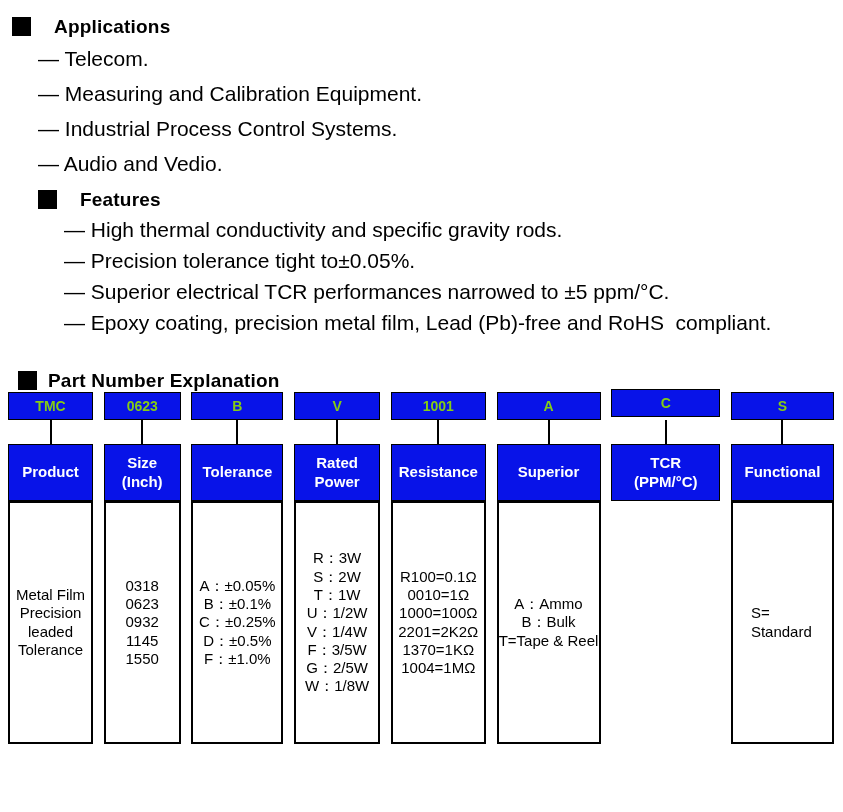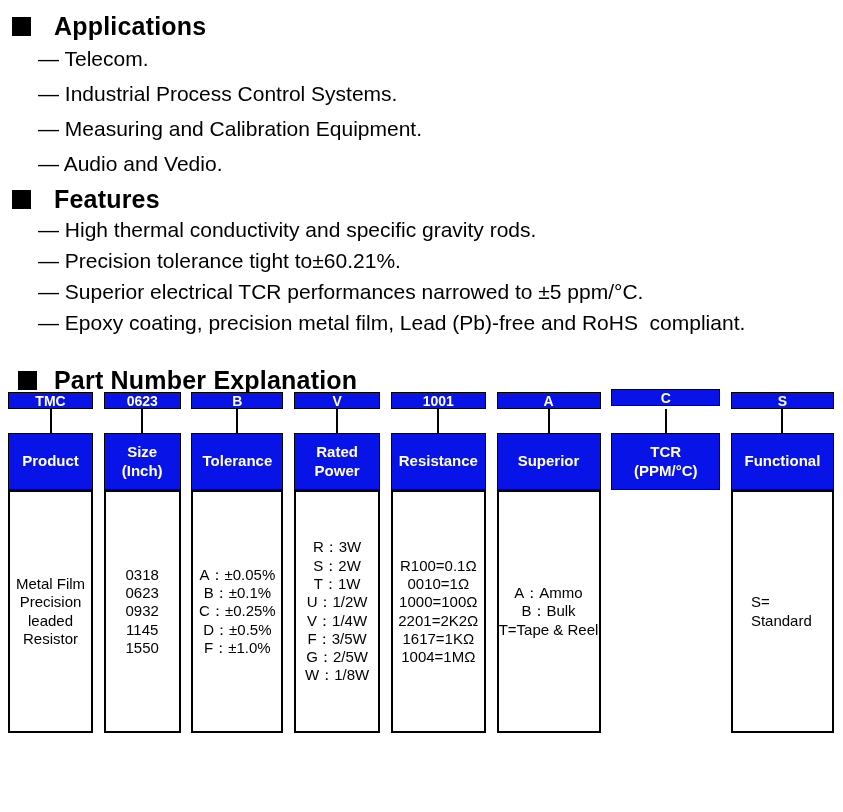--- a/index.html
+++ b/index.html
@@ -7,53 +7,53 @@
     width:843px;height:812px;
     font-family:"Liberation Sans", sans-serif;
     color:#000;
     overflow:hidden;
   }
   .page{width:843px;height:812px;box-sizing:border-box;padding-top:17px;}
 
   
   .sec-head{display:flex;align-items:center;gap:23px;padding-left:12px;}
   .sec-bullet{width:19px;height:19px;background:#000;flex:0 0 auto;}
-  .sec-title{font-size:25px;font-weight:bold;line-height:19px;letter-spacing:0.2px;}
+  .sec-title{font-size:19px;font-weight:bold;line-height:19px;letter-spacing:0.2px;}
 
   
   .item-list{padding-left:38px;margin:0;}
   .app-list{margin-top:14px;}
   .app-list .list-item{margin-bottom:17px;}
   .feat-list{margin-top:12px;}
   .feat-list .list-item{margin-bottom:13px;}
   .list-item{font-size:21px;line-height:18px;white-space:pre;}
 
-  .features-section{}
+  .features-section{padding-left:26px;}
   .pn-section{margin-top:39px;}
-  .pn-section .sec-head{padding-left:18px;gap:17px;}
+  .pn-section .sec-head{padding-left:18px;gap:11px;}
 
   
   .pn-diagram{
     display:flex;justify-content:space-between;
     padding:2px 9px 0 8px;
   }
   .pn-col{display:flex;flex-direction:column;}
   .pn-col:nth-child(1){width:85px;}
   .pn-col:nth-child(2){width:77px;}
   .pn-col:nth-child(3){width:92px;}
   .pn-col:nth-child(4){width:86px;}
   .pn-col:nth-child(5){width:95px;}
   .pn-col:nth-child(6){width:104px;}
   .pn-col:nth-child(7){width:109px;}
   .pn-col:nth-child(8){width:103px;}
 
   .code-box{
-    box-sizing:border-box;height:17px;
+    box-sizing:border-box;height:28px;
     background:#0813e8;border:1px solid #000;
-    color:#ffffff;font-weight:bold;font-size:14px;
+    color:#84cc16;font-weight:bold;font-size:14px;
     display:flex;align-items:center;justify-content:center;
   }
   .pn-col:nth-child(7) .code-box{position:relative;top:-3px;}
   .connector{width:2px;height:24px;background:#000;margin:0 auto;}
   .header-box{
     box-sizing:border-box;height:57px;
     background:#0813e8;border:1px solid #000;
     color:#fff;font-weight:bold;font-size:15px;line-height:1.22;
     display:flex;align-items:center;justify-content:center;
     text-align:center;white-space:pre-line;
@@ -74,34 +74,34 @@
 
 <div class="page">
 
   <section class="applications-section">
     <div class="sec-head">
       <span class="sec-bullet"></span>
       <span class="sec-title">Applications</span>
     </div>
     <div class="item-list app-list">
       <div class="list-item">— Telecom.</div>
+      <div class="list-item">— Measuring and Calibration Equipment.</div>
       <div class="list-item">— Industrial Process Control Systems.</div>
-      <div class="list-item">— Measuring and Calibration Equipment.</div>
       <div class="list-item">— Audio and Vedio.</div>
     </div>
   </section>
 
   <section class="features-section">
     <div class="sec-head">
       <span class="sec-bullet"></span>
       <span class="sec-title">Features</span>
     </div>
     <div class="item-list feat-list">
       <div class="list-item">— High thermal conductivity and specific gravity rods.</div>
-      <div class="list-item">— Precision tolerance tight to±60.21%.</div>
+      <div class="list-item">— Precision tolerance tight to±0.05%.</div>
       <div class="list-item">— Superior electrical TCR performances narrowed to ±5 ppm/°C.</div>
       <div class="list-item">— Epoxy coating, precision metal film, Lead (Pb)-free and RoHS  compliant.</div>
     </div>
   </section>
 
   <section class="pn-section">
     <div class="sec-head">
       <span class="sec-bullet"></span>
       <span class="sec-title">Part Number Explanation</span>
     </div>
@@ -113,21 +113,21 @@
           <span>TMC</span>
         </div>
         <div class="connector"></div>
         <div class="header-box">
           <span>Product</span>
         </div>
         <div class="content-box">
           <span>Metal Film
 Precision
 leaded
-Resistor</span>
+Tolerance</span>
         </div>
       </div>
 
       <div class="pn-col">
         <div class="code-box">
           <span>0623</span>
         </div>
         <div class="connector"></div>
         <div class="header-box">
           <span>Size
@@ -186,21 +186,21 @@
         </div>
         <div class="connector"></div>
         <div class="header-box">
           <span>Resistance</span>
         </div>
         <div class="content-box">
           <span>R100=0.1Ω
 0010=1Ω
 1000=100Ω
 2201=2K2Ω
-1617=1KΩ
+1370=1KΩ
 1004=1MΩ</span>
         </div>
       </div>
 
       <div class="pn-col">
         <div class="code-box">
           <span>A</span>
         </div>
         <div class="connector"></div>
         <div class="header-box">

